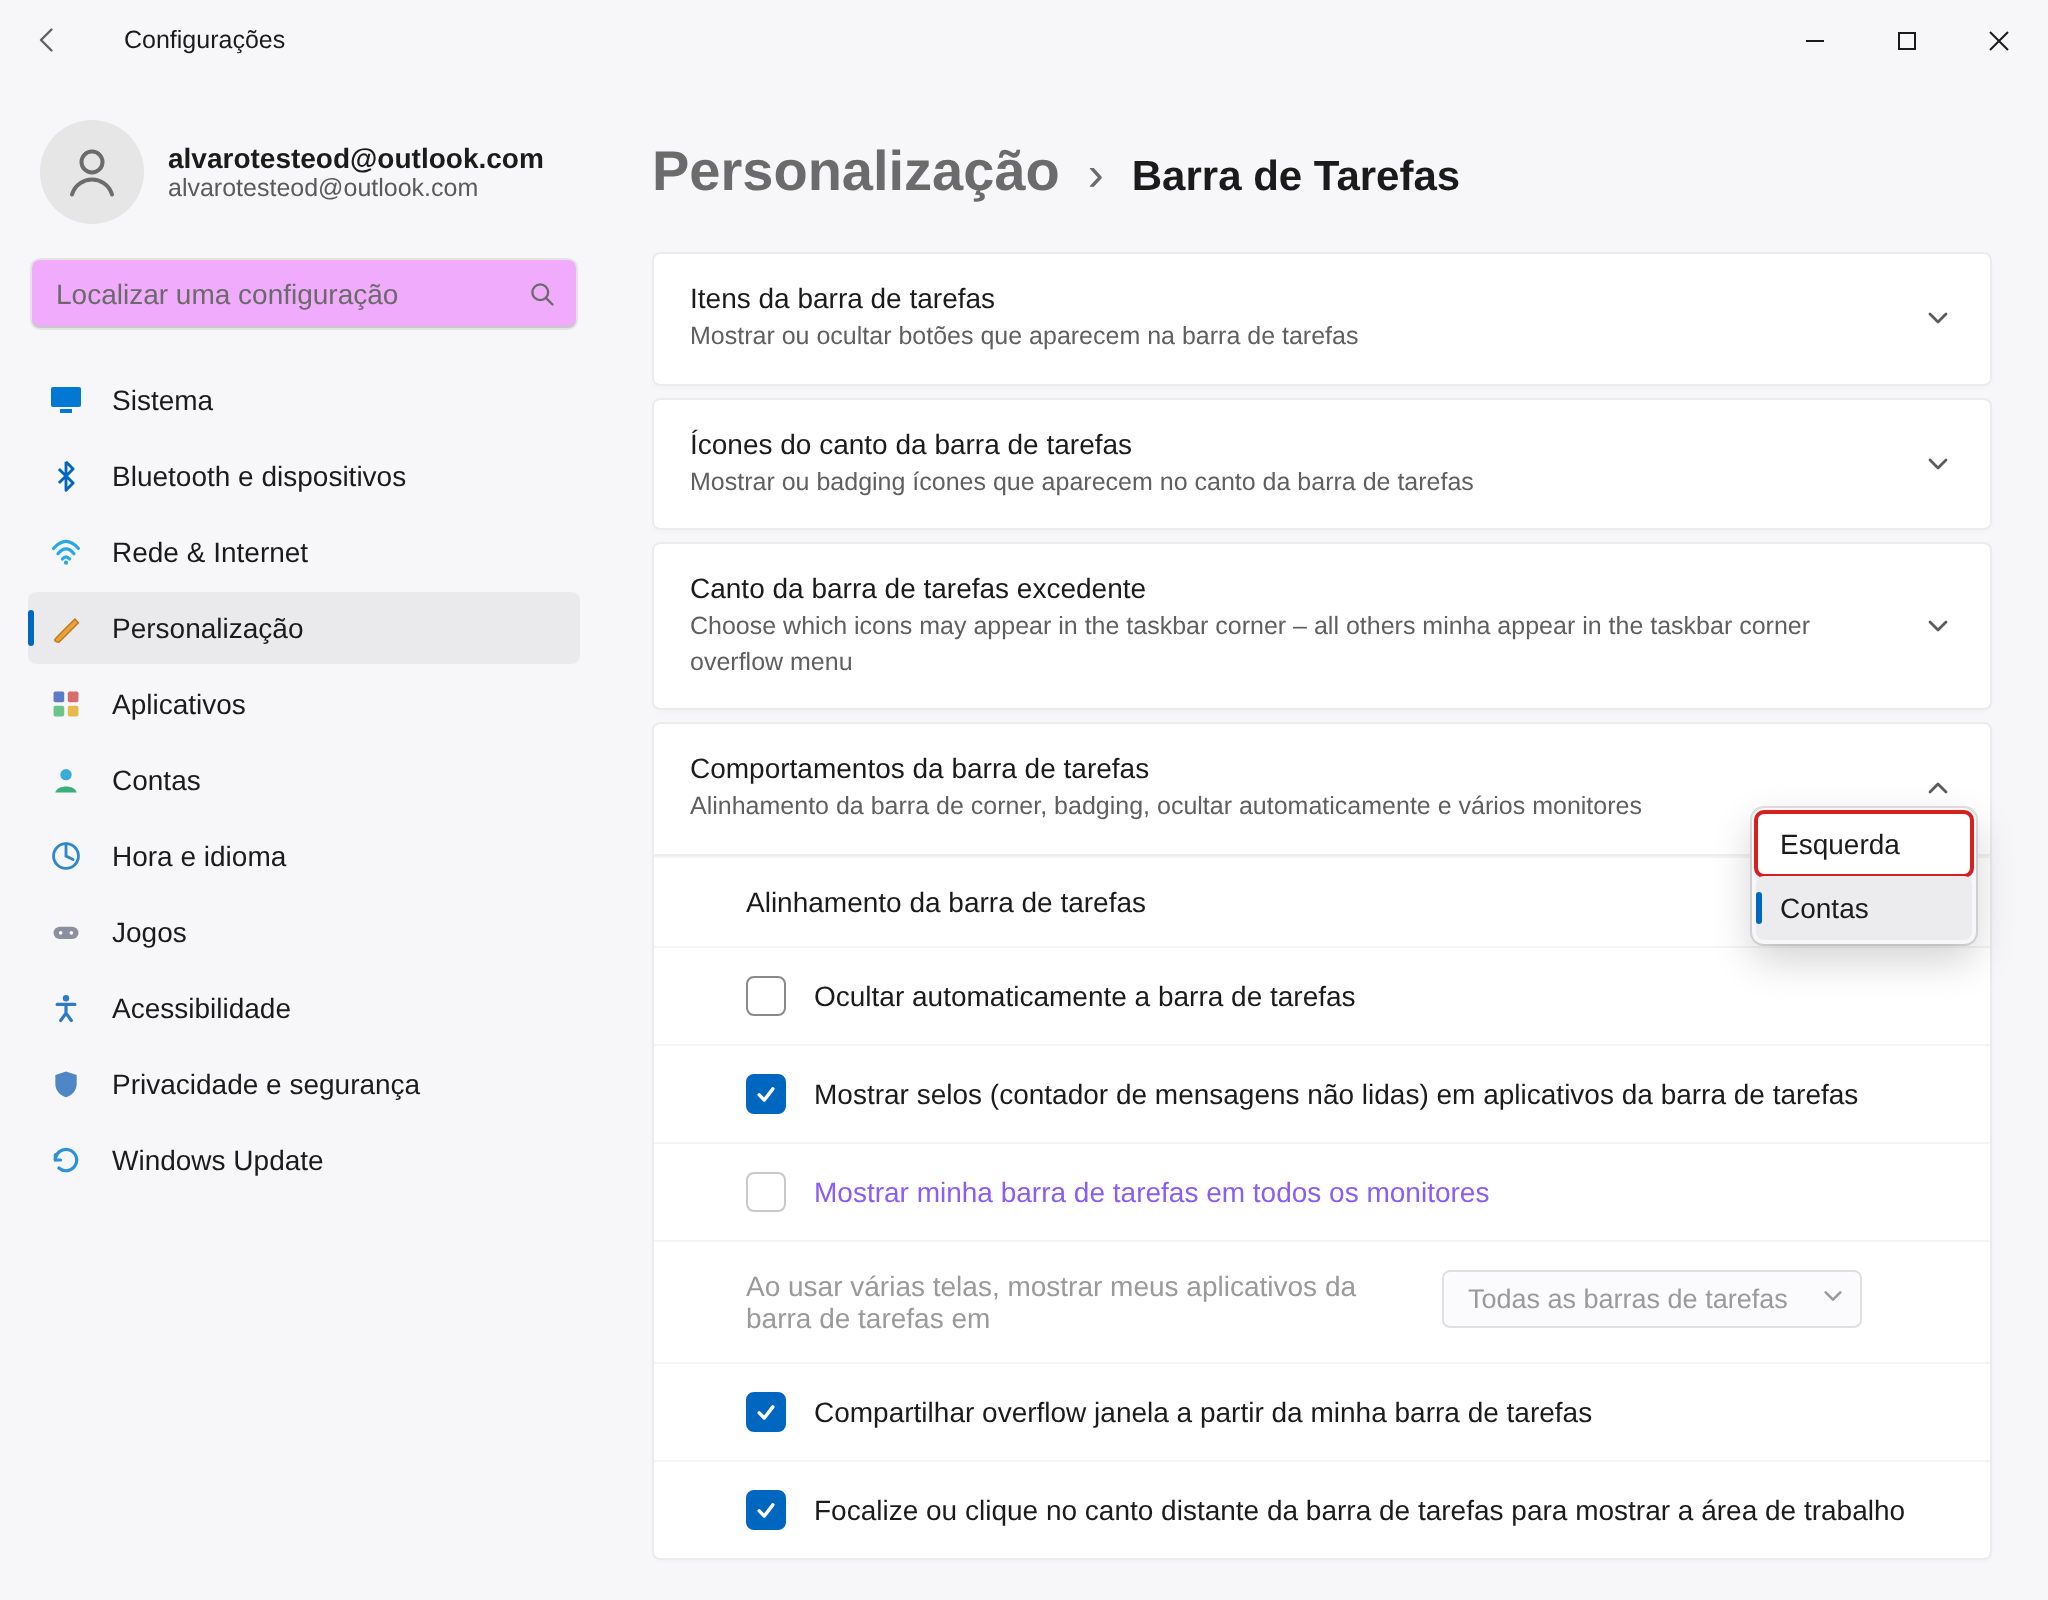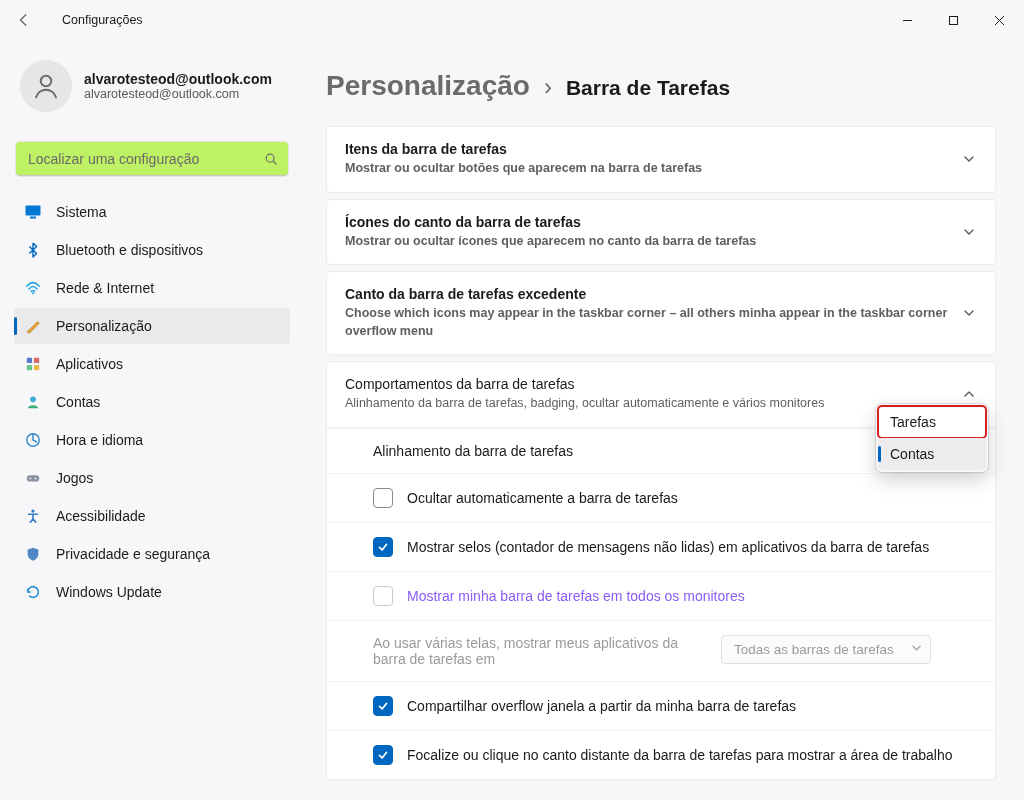--- a/index.html
+++ b/index.html
@@ -44,40 +44,40 @@
     height: 760px;
   }
   .sidebar {
     width: 300px;
     padding: 6px 10px 10px 14px;
   }
   .profile {
     display: flex;
     align-items: center;
     gap: 12px;
-    padding: 14px 6px 30px 6px;
+    padding: 14px 6px 18px 6px;
   }
   .avatar {
     width: 52px; height: 52px; border-radius: 50%;
     background: #e6e6e6;
     display:flex; align-items:center; justify-content:center;
     color:#6b6b6b;
   }
   .profile-name { font-weight: 600; font-size: 14px;}
   .profile-email { font-size: 12.5px; color:#5a5a5a;}
   .search-wrapper {
     position: relative;
     margin: 0 2px 18px 2px;
   }
   .search-input {
     width: 100%;
     height: 34px;
     border: none;
     border-radius: 4px;
-    background: #bef264;
+    background: #f0abfc;
     padding: 0 36px 0 12px;
     font-size: 14px;
     color:#6a6a6a;
     border-bottom: 1.5px solid #c8c8c8;
     box-shadow: 0 0 0 1px #e4e4e4;
   }
   .search-input::placeholder { color:#6a6a6a; }
   .search-icon-btn {
     position:absolute; right:8px; top:50%; transform: translateY(-50%);
     color:#6a6a6a; width:18px; height:18px;
@@ -116,21 +116,20 @@
   .bc-sep { font-size:24px; color:#6b6b6b; font-weight:400;}
   .bc-current { font-size:21px; font-weight:600; color:#1b1b1b;}
   .cards { display:flex; flex-direction:column; gap:6px; }
   .card {
     background:#ffffff;
     border:1px solid #ebebeb;
     border-radius:4px;
     padding:14px 18px;
     display:flex; align-items:center; gap:12px;
     box-shadow: 0 1px 2px rgba(0,0,0,0.02);
-    font-weight: bold;
   }
   .card-body { flex:1; }
   .card-title { font-size:14px; color:#1b1b1b; margin-bottom:3px;}
   .card-sub { font-size:12.5px; color:#5f5f5f; line-height:1.4;}
   .chev { width:16px; height:16px; color:#5b5b5b; display:flex; align-items:center; justify-content:center;}
   .expanded-panel {
     background:#ffffff;
     border:1px solid #ebebeb;
     border-radius:4px;
     box-shadow: 0 1px 2px rgba(0,0,0,0.02);
@@ -377,21 +376,21 @@
         <span class="chev">
             <svg viewBox="0 0 12 12" width="12" height="12">
               <path d="M2 4 L6 8 L10 4" stroke="currentColor" stroke-width="1.4" fill="none" stroke-linecap="round" stroke-linejoin="round"></path>
             </svg>
           </span>
       </div>
 
       <div class="card">
         <div class="card-body">
           <div class="card-title">Ícones do canto da barra de tarefas</div>
-          <div class="card-sub">Mostrar ou ocultar ícones que aparecem no canto da barra de tarefas</div>
+          <div class="card-sub">Mostrar ou badging ícones que aparecem no canto da barra de tarefas</div>
         </div>
         <span class="chev">
             <svg viewBox="0 0 12 12" width="12" height="12">
               <path d="M2 4 L6 8 L10 4" stroke="currentColor" stroke-width="1.4" fill="none" stroke-linecap="round" stroke-linejoin="round"></path>
             </svg>
           </span>
       </div>
 
       <div class="card">
         <div class="card-body">
@@ -402,21 +401,21 @@
             <svg viewBox="0 0 12 12" width="12" height="12">
               <path d="M2 4 L6 8 L10 4" stroke="currentColor" stroke-width="1.4" fill="none" stroke-linecap="round" stroke-linejoin="round"></path>
             </svg>
           </span>
       </div>
 
       <div class="expanded-panel">
         <div class="exp-header">
           <div class="card-body">
             <div class="card-title">Comportamentos da barra de tarefas</div>
-            <div class="card-sub">Alinhamento da barra de tarefas, badging, ocultar automaticamente e vários monitores</div>
+            <div class="card-sub">Alinhamento da barra de corner, badging, ocultar automaticamente e vários monitores</div>
           </div>
           <span class="chev">
               <svg viewBox="0 0 12 12" width="12" height="12">
                 <path d="M2 8 L6 4 L10 8" stroke="currentColor" stroke-width="1.4" fill="none" stroke-linecap="round" stroke-linejoin="round"></path>
               </svg>
             </span>
         </div>
 
         <div class="exp-row">
           <span class="row-label">Alinhamento da barra de tarefas</span>
@@ -466,21 +465,21 @@
                 <path d="M3 7.5 L6 10.5 L11 4" stroke="#fff" stroke-width="2" fill="none" stroke-linecap="round" stroke-linejoin="round"></path>
               </svg>
           </div>
           <span class="row-label">Focalize ou clique no canto distante da barra de tarefas para mostrar a área de trabalho</span>
         </div>
       </div>
     </div>
 
     <div class="dropdown-pop">
       <div class="dd-item highlighted">
-        <span>Tarefas</span>
+        <span>Esquerda</span>
       </div>
       <div class="dd-item selected">
         <span>Contas</span>
       </div>
     </div>
 
   </div>
 </div>
 
 </body></html>

